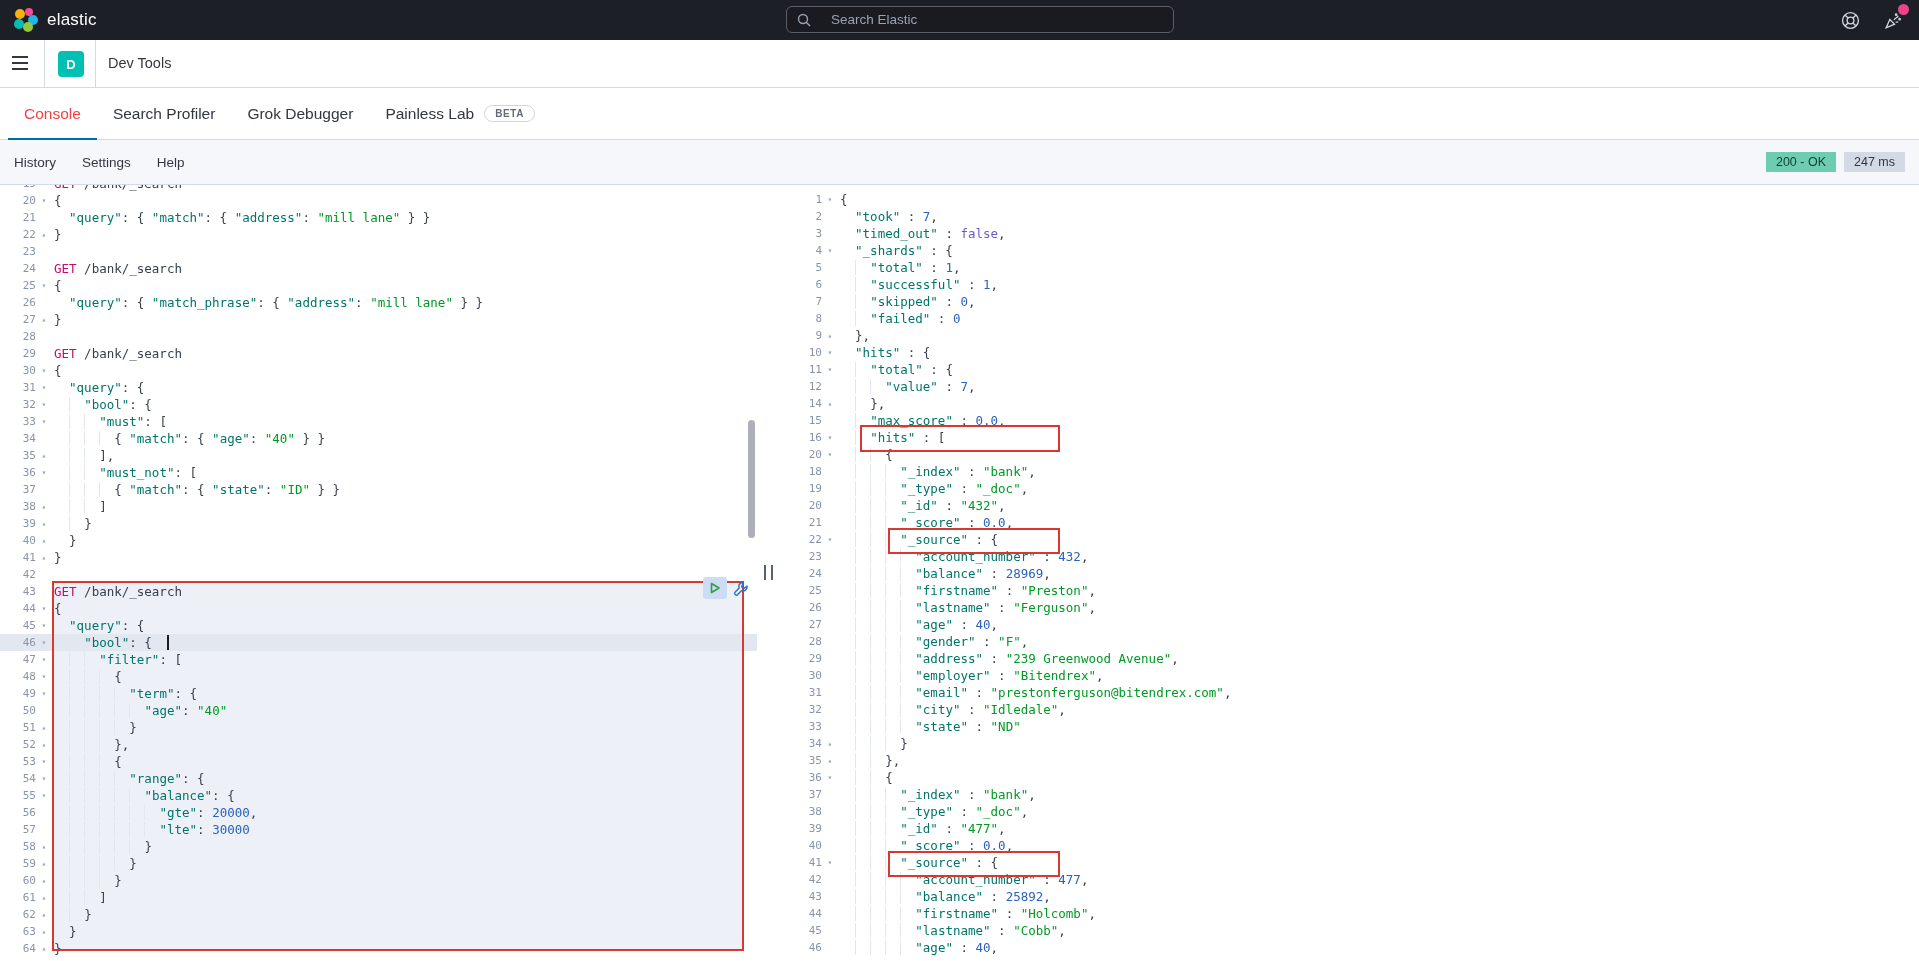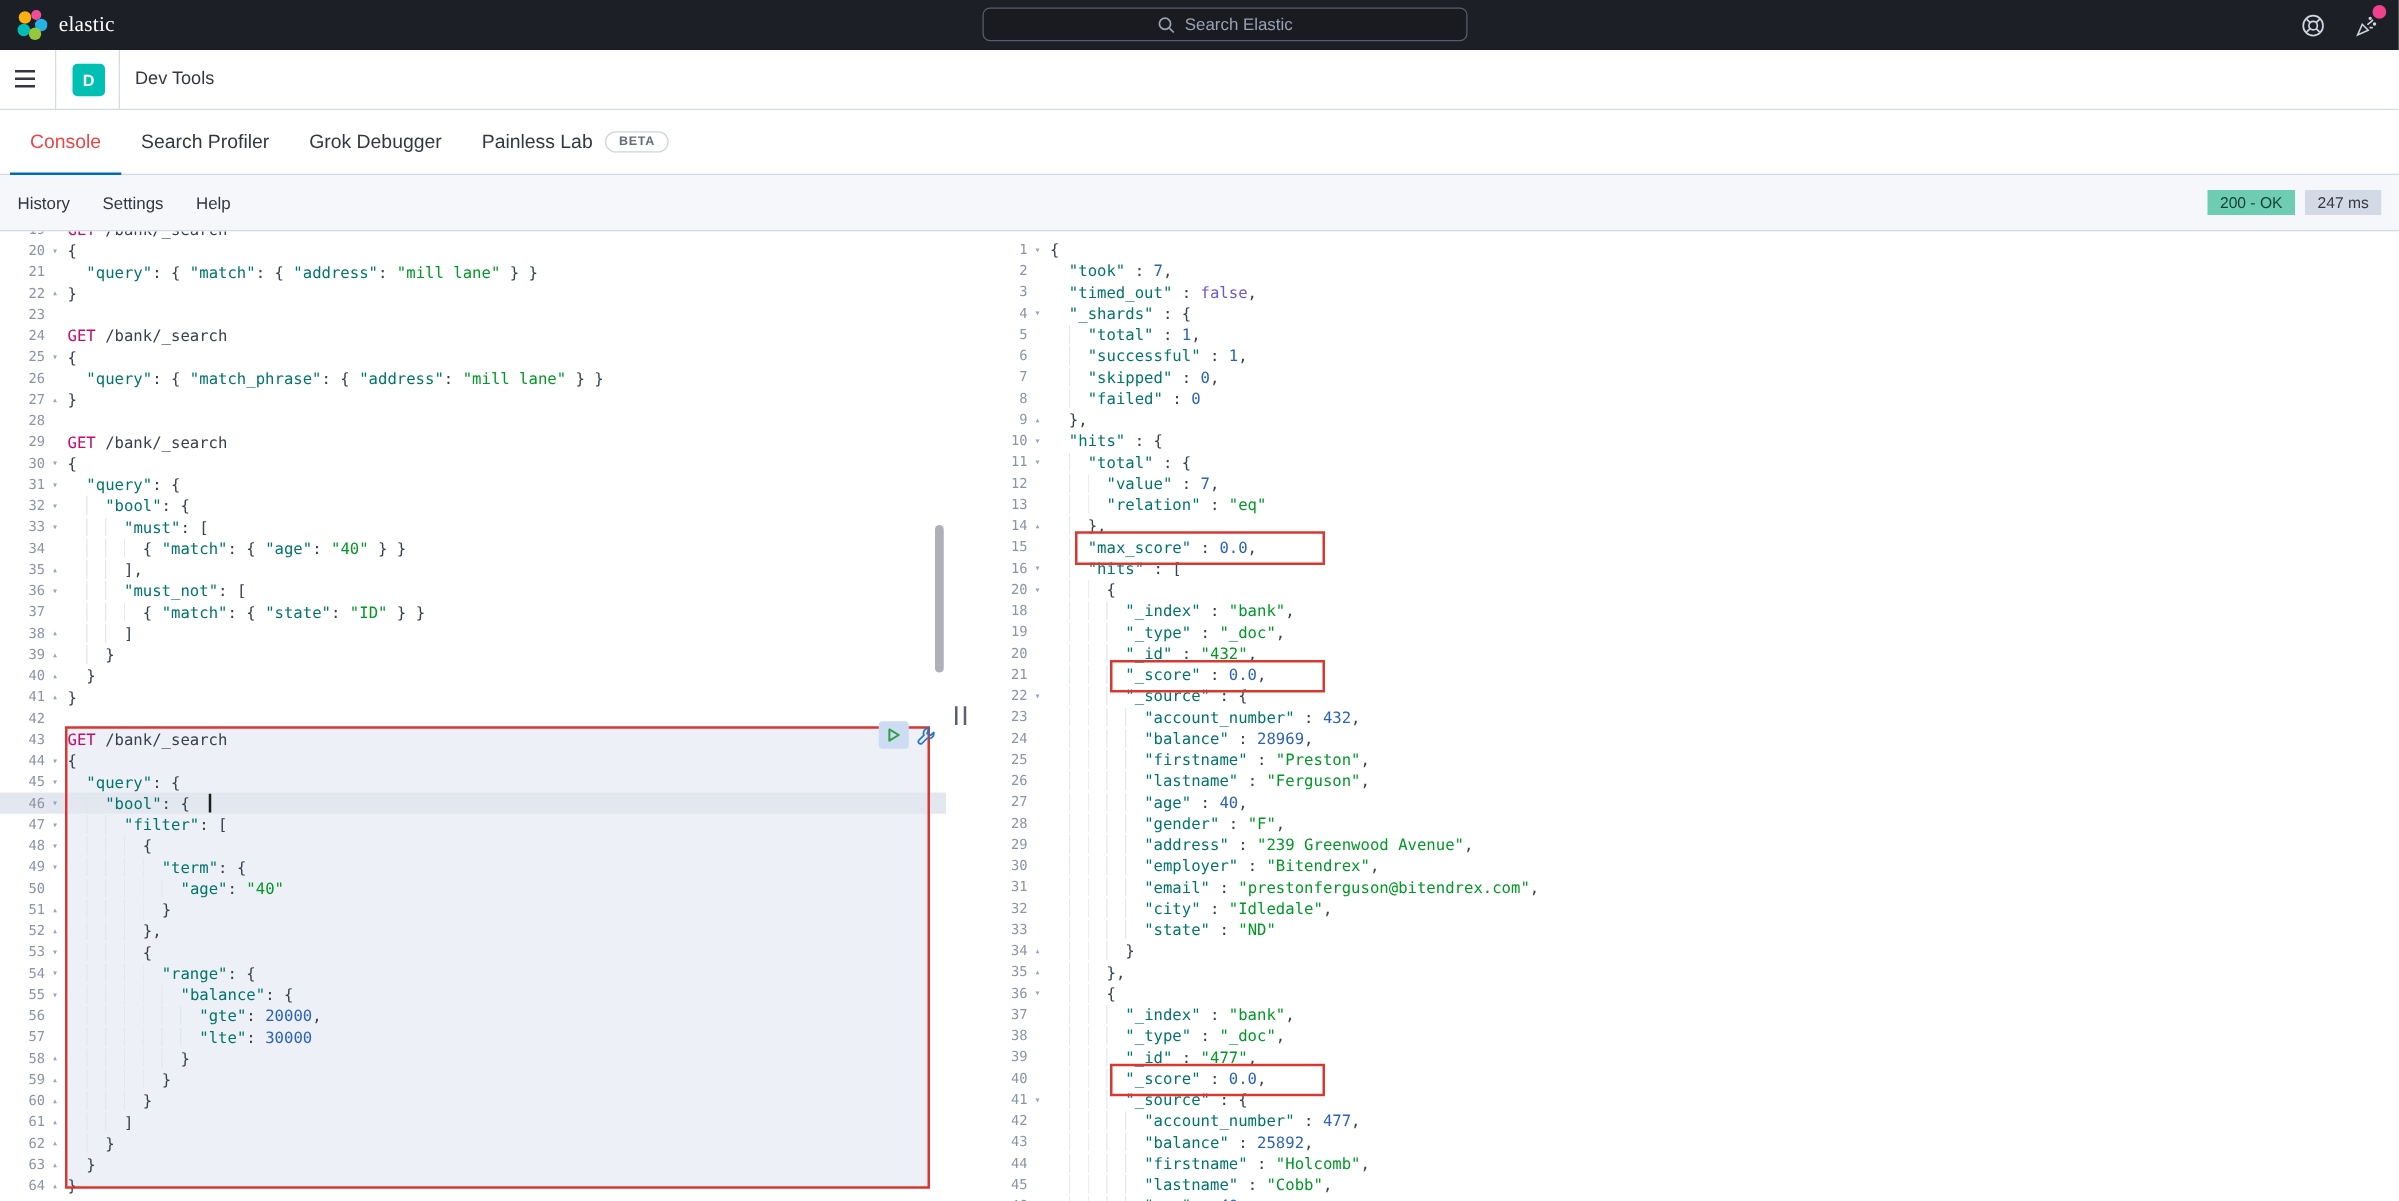--- a/index.html
+++ b/index.html
@@ -1,24 +1,24 @@
 <!DOCTYPE html>
 <html><head>
 <meta charset="utf-8">
 <style>
   html,body{margin:0;padding:0;width:1919px;height:961px;overflow:hidden;background:#fff;
     font-family:"Liberation Sans",sans-serif;}
   *{box-sizing:border-box;}
 
   
   .header{position:absolute;left:0;top:0;width:1919px;height:40px;background:#1d1f26;z-index:20;}
-  .logo{position:absolute;left:12px;top:0;height:40px;display:flex;align-items:center;gap:9px;font-family:Liberation Serif, serif;}
+  .logo{position:absolute;left:12px;top:0;height:40px;display:flex;align-items:center;gap:9px;}
   .brand{color:#fff;font-size:17px;letter-spacing:.2px;}
   .search{position:absolute;left:786px;top:6px;width:388px;height:27px;background:#191b20;
-    border:1px solid #5a5e69;border-radius:6px;display:flex;align-items:center;gap:8px;padding:0 10px;justify-content:center;}
+    border:1px solid #5a5e69;border-radius:6px;display:flex;align-items:center;gap:20px;padding:0 10px;}
   .search .ph{color:#98a2b3;font-size:13.5px;}
   .hright{position:absolute;right:16px;top:0;height:40px;display:flex;align-items:center;gap:24px;}
   .hicon{position:relative;display:flex;align-items:center;}
   .dot{position:absolute;top:-7px;right:-6px;width:11px;height:11px;border-radius:50%;background:#f0428c;}
 
   
   .crumbbar{position:absolute;left:0;top:40px;width:1919px;height:48px;background:#fff;
     border-bottom:1px solid #d3dae6;z-index:19;}
   .menu-btn{position:absolute;left:11px;top:15px;cursor:pointer;}
   .vdiv{position:absolute;top:0;width:1px;height:47px;background:#d3dae6;}
@@ -479,25 +479,20 @@
           <span class="gut">11</span>
           <span class="fold">▾</span>
           <span class="code">  <span class="ig">  </span><span class="k">"total"</span> : {</span>
         </div>
         <div class="cl">
           <span class="gut">12</span>
           <span class="fold"></span>
           <span class="code">  <span class="ig">  </span><span class="ig">  </span><span class="k">"value"</span> : <span class="n">7</span>,</span>
         </div>
         <div class="cl">
-          <span class="gut">13</span>
-          <span class="fold"></span>
-          <span class="code">  <span class="ig">  </span><span class="ig">  </span><span class="k">"relation"</span> : <span class="s">"eq"</span></span>
-        </div>
-        <div class="cl">
           <span class="gut">14</span>
           <span class="fold">▴</span>
           <span class="code">  <span class="ig">  </span>},</span>
         </div>
         <div class="cl">
           <span class="gut">15</span>
           <span class="fold"></span>
           <span class="code">  <span class="ig">  </span><span class="k">"max_score"</span> : <span class="n">0.0</span>,</span>
         </div>
         <div class="cl">

